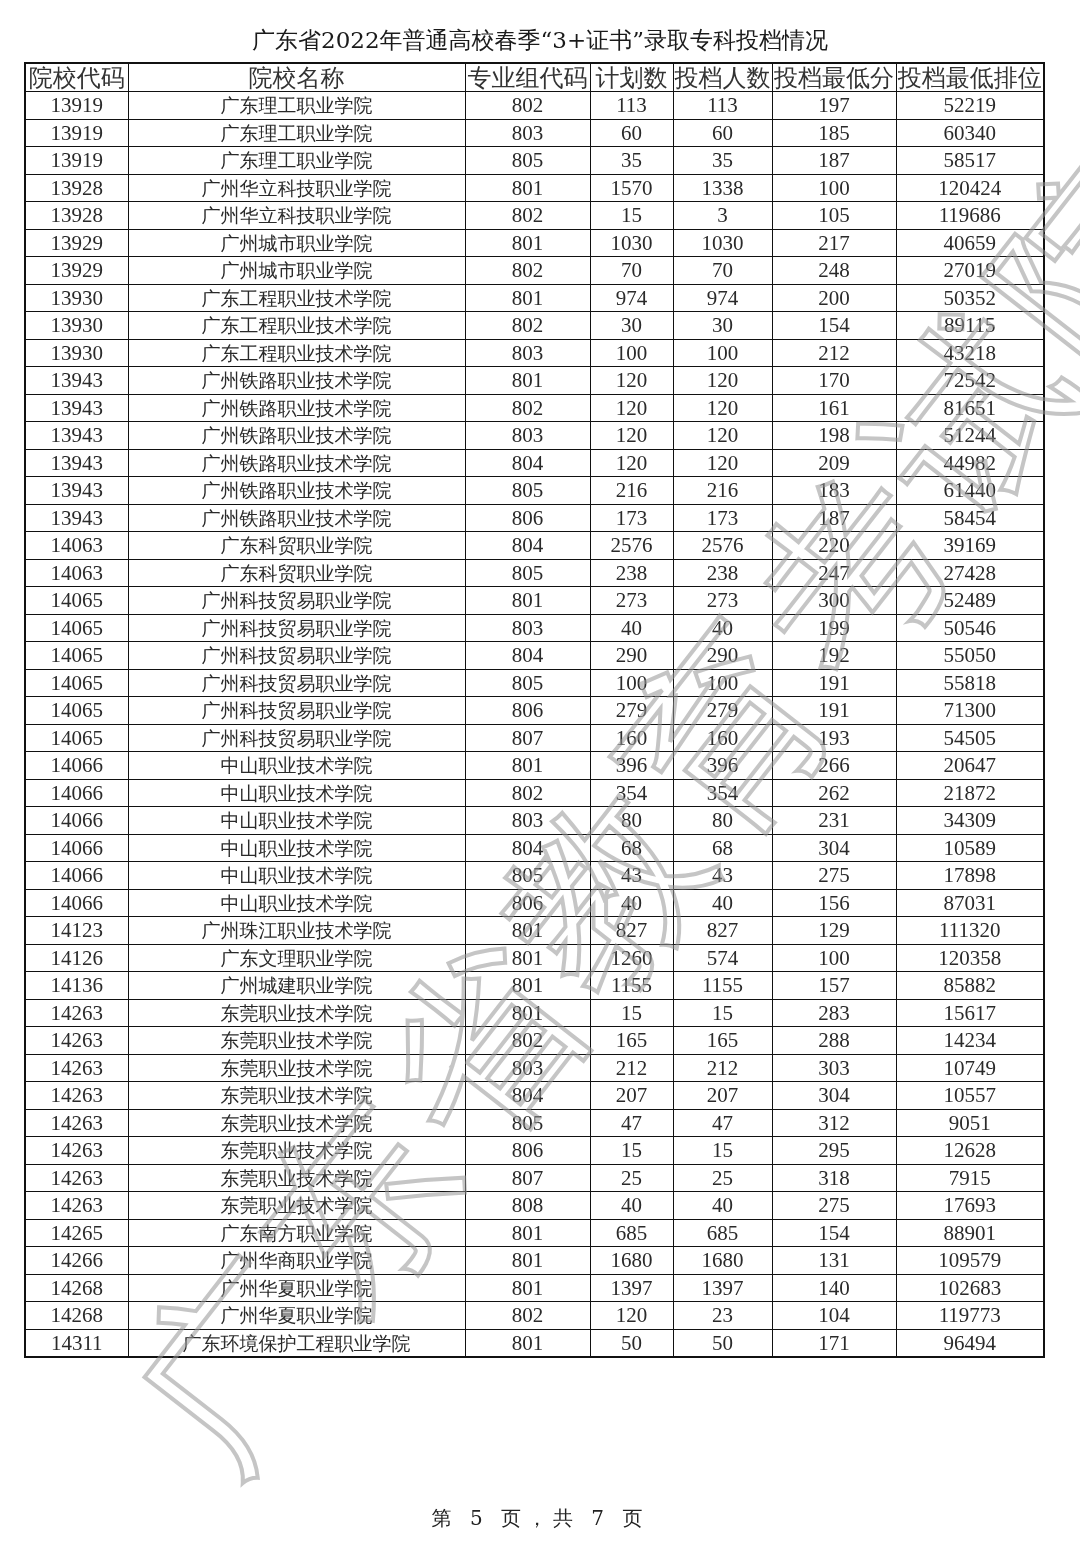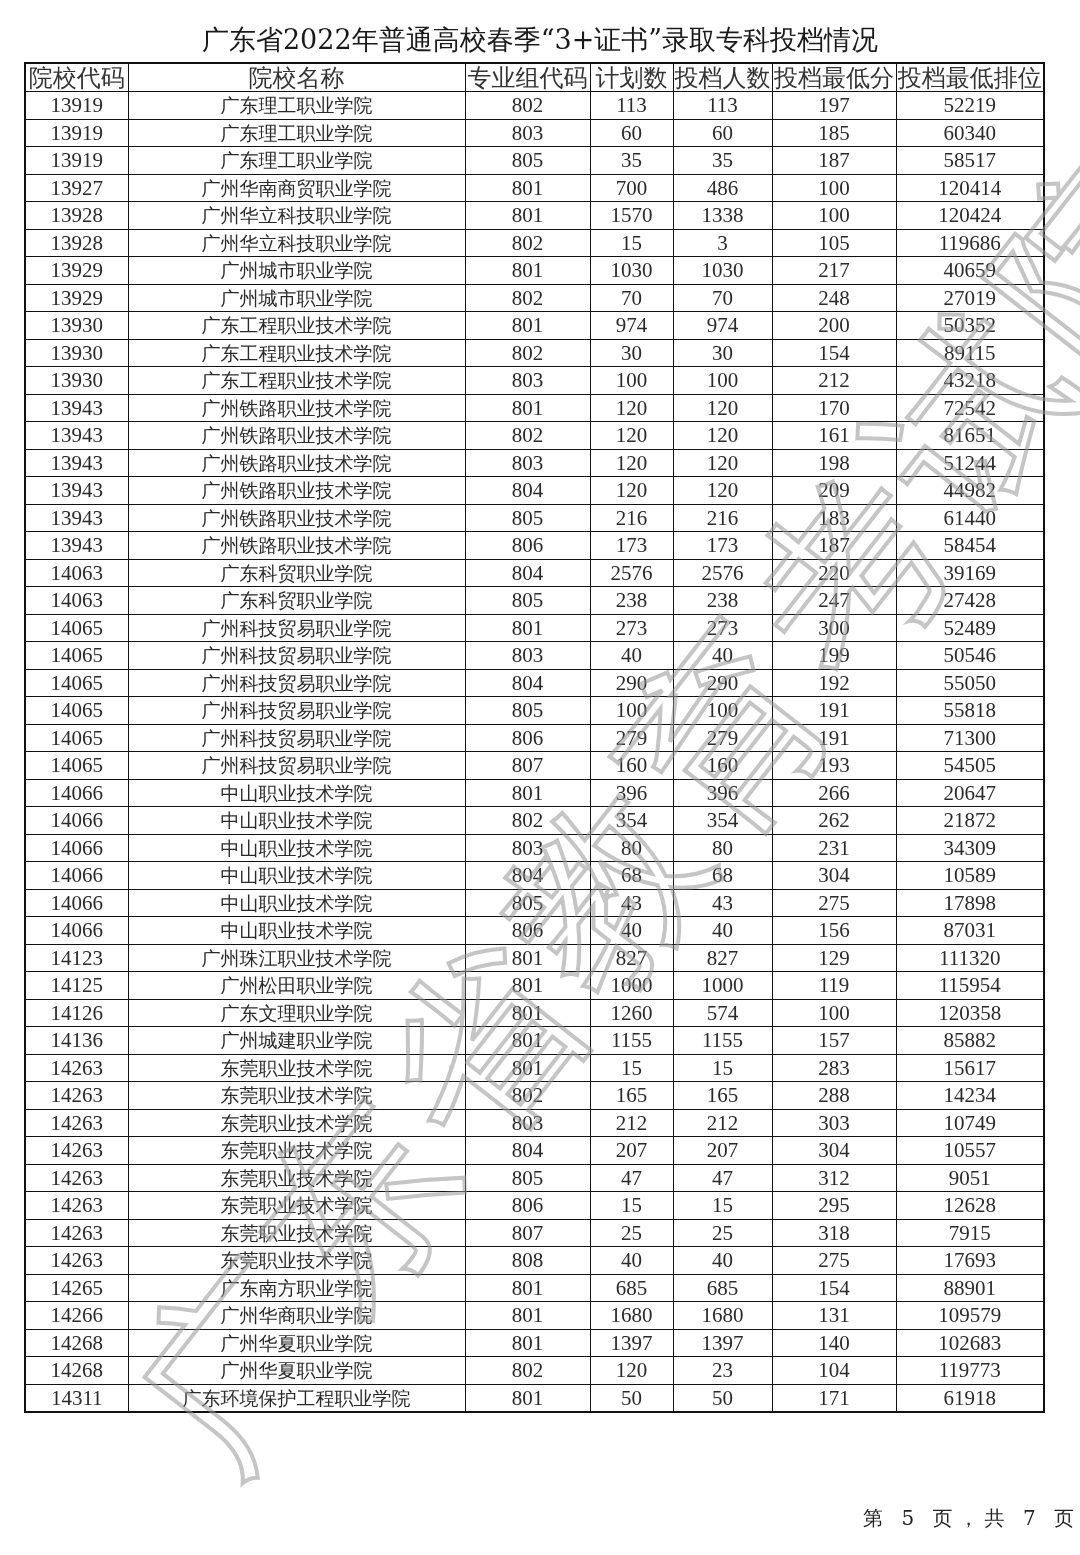--- a/index.html
+++ b/index.html
@@ -3,21 +3,21 @@
 <meta charset="utf-8">
 <style>
   html, body { margin: 0; padding: 0; background: #ffffff; }
   body {
     width: 1080px; height: 1555px; position: relative; overflow: hidden;
     font-family: "DejaVu Serif", "Liberation Serif", serif;
     color: #222;
   }
   .title {
     position: absolute; top: 22px; left: 0; width: 1080px;
-    text-align: center; font-size: 27px; letter-spacing: 0px; color: #1a1a1a;
+    text-align: center; font-size: 23px; letter-spacing: 0px; color: #1a1a1a;
     line-height: 36px;
   }
   table.grid {
     position: absolute; top: 62px; left: 24px;
     width: 1019px; border-collapse: collapse; table-layout: fixed;
     border: 2px solid #111;
   }
   table.grid th, table.grid td {
     border: 1.5px solid #111; text-align: center; padding: 0;
     height: 26.5px; line-height: 26px; font-weight: normal;
@@ -26,21 +26,21 @@
   table.grid th { height: 27px; font-size: 24px; color: #333; }
   table.grid td.num { font-family: "Liberation Serif", "DejaVu Serif", serif; font-size: 21px; }
   col.c0 { width: 103px; }
   col.c1 { width: 337px; }
   col.c2 { width: 125px; }
   col.c3 { width: 83px; }
   col.c4 { width: 99px; }
   col.c5 { width: 124px; }
   col.c6 { width: 148px; }
   .footer {
-    position: absolute; top: 1505px; left: 0; width: 1080px; text-align: right;
+    position: absolute; top: 1505px; left: 0; width: 1080px; text-align: center;
     font-size: 20px; color: #222; letter-spacing: 6px;
   }
   .watermark {
     position: absolute; pointer-events: none;
     left: -90px; top: 760px; width: 1400px;
     transform: rotate(-52deg); transform-origin: center;
     font-family: "DejaVu Sans", "Liberation Sans", sans-serif;
     font-size: 190px; color: rgba(120,120,120,0.0);
     -webkit-text-stroke: 4px rgba(150,150,150,0.55);
     letter-spacing: 10px; white-space: nowrap; text-align: center;
@@ -94,29 +94,20 @@
       <tr>
         <td class="num">13919</td>
         <td>广东理工职业学院</td>
         <td class="num">805</td>
         <td class="num">35</td>
         <td class="num">35</td>
         <td class="num">187</td>
         <td class="num">58517</td>
       </tr>
       <tr>
-        <td class="num">13927</td>
-        <td>广州华南商贸职业学院</td>
-        <td class="num">801</td>
-        <td class="num">700</td>
-        <td class="num">486</td>
-        <td class="num">100</td>
-        <td class="num">120414</td>
-      </tr>
-      <tr>
         <td class="num">13928</td>
         <td>广州华立科技职业学院</td>
         <td class="num">801</td>
         <td class="num">1570</td>
         <td class="num">1338</td>
         <td class="num">100</td>
         <td class="num">120424</td>
       </tr>
       <tr>
         <td class="num">13928</td>
@@ -355,29 +346,20 @@
       <tr>
         <td class="num">14123</td>
         <td>广州珠江职业技术学院</td>
         <td class="num">801</td>
         <td class="num">827</td>
         <td class="num">827</td>
         <td class="num">129</td>
         <td class="num">111320</td>
       </tr>
       <tr>
-        <td class="num">14125</td>
-        <td>广州松田职业学院</td>
-        <td class="num">801</td>
-        <td class="num">1000</td>
-        <td class="num">1000</td>
-        <td class="num">119</td>
-        <td class="num">115954</td>
-      </tr>
-      <tr>
         <td class="num">14126</td>
         <td>广东文理职业学院</td>
         <td class="num">801</td>
         <td class="num">1260</td>
         <td class="num">574</td>
         <td class="num">100</td>
         <td class="num">120358</td>
       </tr>
       <tr>
         <td class="num">14136</td>
@@ -496,20 +478,20 @@
         <td class="num">104</td>
         <td class="num">119773</td>
       </tr>
       <tr>
         <td class="num">14311</td>
         <td>广东环境保护工程职业学院</td>
         <td class="num">801</td>
         <td class="num">50</td>
         <td class="num">50</td>
         <td class="num">171</td>
-        <td class="num">61918</td>
+        <td class="num">96494</td>
       </tr>
     </tbody>
 </table>
 
 <div class="watermark">广东省教育考试院</div>
 
 <div class="footer">第 5 页，共 7 页</div>
 
 </body></html>

